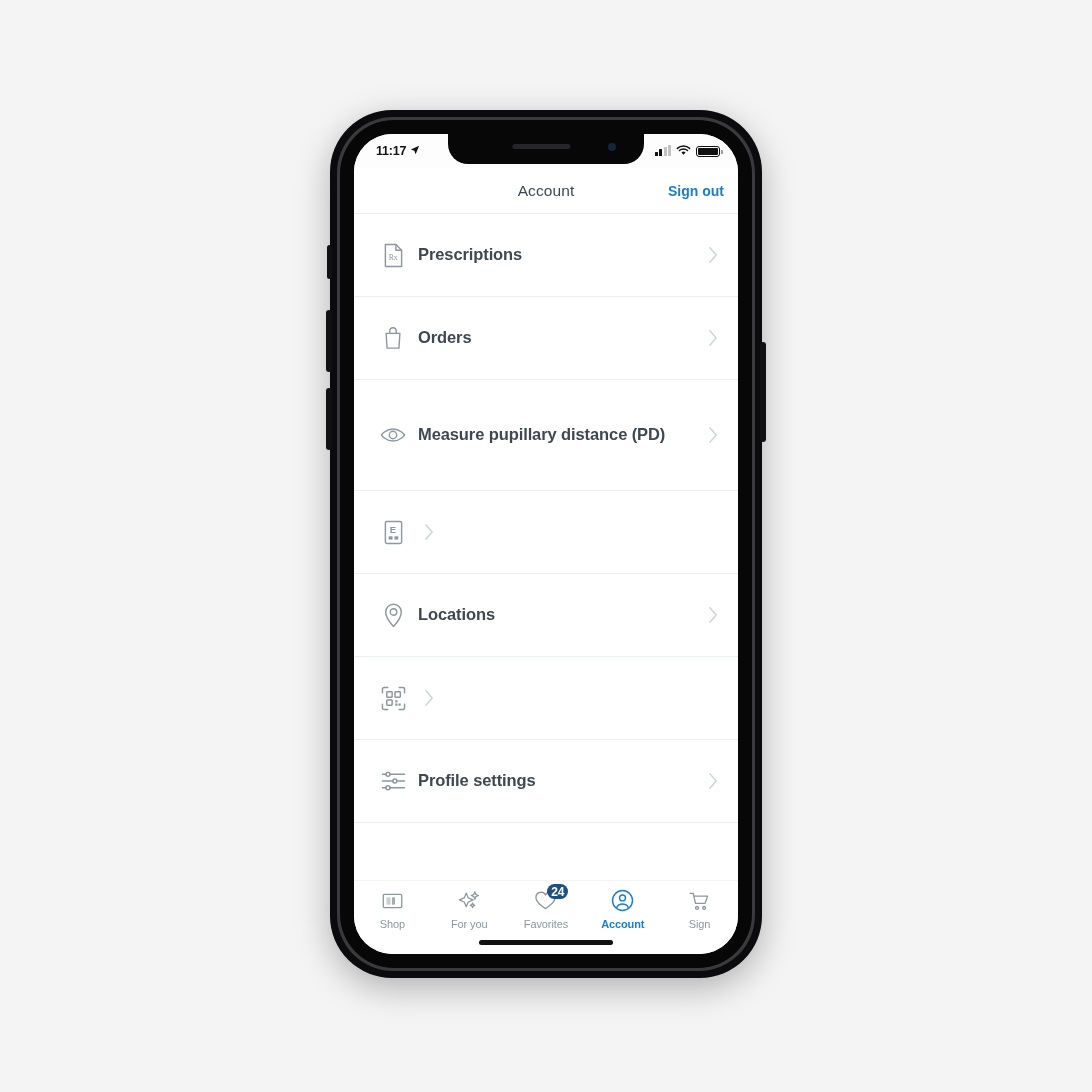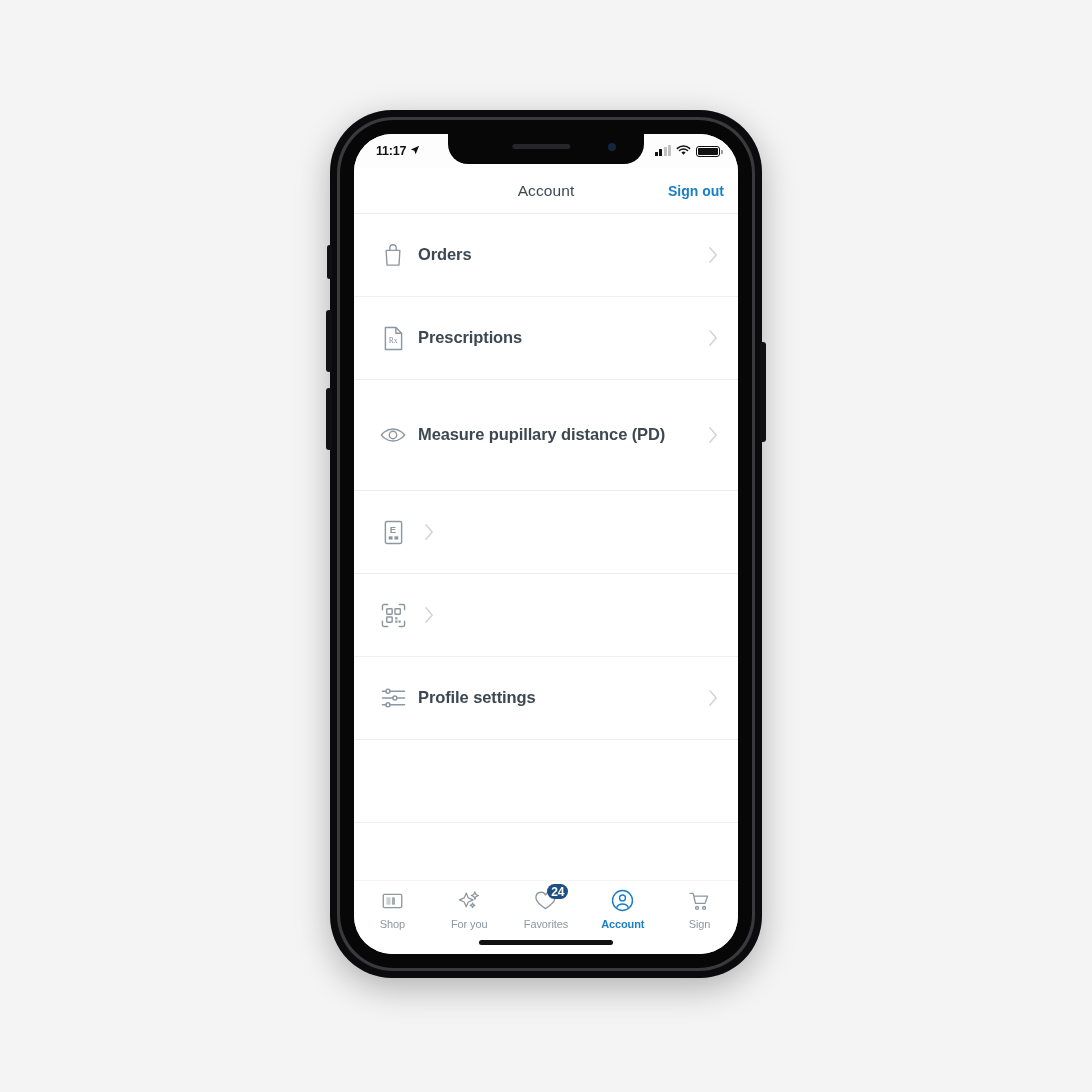--- a/index.html
+++ b/index.html
@@ -314,42 +314,42 @@
 
       <div class="navbar">
         <span class="nav-title">Account</span>
         <span class="nav-action">Sign out</span>
       </div>
 
       <div class="menu">
 
         <div class="menu-row">
           <span class="row-icon">
-            <svg width="22" height="24" viewBox="0 0 24 26" fill="none" stroke="#8d97a0" stroke-width="1.5">
-              <path d="M4.5 8h15l-1 16h-13z" stroke-linejoin="round"></path>
-              <path d="M8.5 8V5.2A3.5 3.5 0 0 1 12 1.8a3.5 3.5 0 0 1 3.5 3.4V8" stroke-linecap="round"></path>
-            </svg>
-          </span>
-          <span class="row-label">Orders</span>
-          <span class="row-chevron">
-            <svg width="11" height="18" viewBox="0 0 12 20" fill="none" stroke="#cfd3d7" stroke-width="1.6" stroke-linecap="round" stroke-linejoin="round">
-                <path d="M2 2l7 8-7 8"></path>
-              </svg>
-          </span>
-        </div>
-
-        <div class="menu-row">
-          <span class="row-icon">
             <svg width="21" height="25" viewBox="0 0 22 26" fill="none" stroke="#8d97a0" stroke-width="1.5">
               <path d="M2.5 1.5h11l6 6v17h-17z" stroke-linejoin="round"></path>
               <path d="M13.5 1.5v6h6" stroke-linejoin="round"></path>
               <text x="6" y="18" font-family="Liberation Serif, serif" font-size="8" fill="#8d97a0" stroke="none">Rx</text>
             </svg>
           </span>
           <span class="row-label">Prescriptions</span>
+          <span class="row-chevron">
+            <svg width="11" height="18" viewBox="0 0 12 20" fill="none" stroke="#cfd3d7" stroke-width="1.6" stroke-linecap="round" stroke-linejoin="round">
+                <path d="M2 2l7 8-7 8"></path>
+              </svg>
+          </span>
+        </div>
+
+        <div class="menu-row">
+          <span class="row-icon">
+            <svg width="22" height="24" viewBox="0 0 24 26" fill="none" stroke="#8d97a0" stroke-width="1.5">
+              <path d="M4.5 8h15l-1 16h-13z" stroke-linejoin="round"></path>
+              <path d="M8.5 8V5.2A3.5 3.5 0 0 1 12 1.8a3.5 3.5 0 0 1 3.5 3.4V8" stroke-linecap="round"></path>
+            </svg>
+          </span>
+          <span class="row-label">Orders</span>
           <span class="row-chevron">
             <svg width="11" height="18" viewBox="0 0 12 20" fill="none" stroke="#cfd3d7" stroke-width="1.6" stroke-linecap="round" stroke-linejoin="round">
                 <path d="M2 2l7 8-7 8"></path>
               </svg>
           </span>
         </div>
 
         <div class="menu-row tall">
           <span class="row-icon">
             <svg width="26" height="18" viewBox="0 0 28 18" fill="none" stroke="#8d97a0" stroke-width="1.5">
@@ -374,20 +374,34 @@
               <rect x="12" y="17" width="4" height="3.4" fill="#8d97a0" stroke="none"></rect>
             </svg>
           </span>
           <span class="row-chevron">
             <svg width="11" height="18" viewBox="0 0 12 20" fill="none" stroke="#cfd3d7" stroke-width="1.6" stroke-linecap="round" stroke-linejoin="round">
                 <path d="M2 2l7 8-7 8"></path>
               </svg>
           </span>
         </div>
 
+        <div class="menu-row">
+          <span class="row-icon">
+            <svg width="21" height="26" viewBox="0 0 22 27" fill="none" stroke="#8d97a0" stroke-width="1.5">
+              <path d="M11 25.5s8.2-9 8.2-15A8.2 8.2 0 0 0 11 2.3a8.2 8.2 0 0 0-8.2 8.2c0 6 8.2 15 8.2 15Z" stroke-linejoin="round"></path>
+              <circle cx="11" cy="10.3" r="3.4"></circle>
+            </svg>
+          </span>
+          <span class="row-label">Locations</span>
+          <span class="row-chevron">
+            <svg width="11" height="18" viewBox="0 0 12 20" fill="none" stroke="#cfd3d7" stroke-width="1.6" stroke-linecap="round" stroke-linejoin="round">
+                <path d="M2 2l7 8-7 8"></path>
+              </svg>
+          </span>
+        </div>
 
         <div class="menu-row">
           <span class="row-icon">
             <svg width="25" height="25" viewBox="0 0 26 26" fill="none" stroke="#8d97a0" stroke-width="1.5" stroke-linecap="round">
               <path d="M1.5 7V3.2c0-.9.8-1.7 1.7-1.7H7"></path>
               <path d="M19 1.5h3.8c.9 0 1.7.8 1.7 1.7V7"></path>
               <path d="M24.5 19v3.8c0 .9-.8 1.7-1.7 1.7H19"></path>
               <path d="M7 24.5H3.2c-.9 0-1.7-.8-1.7-1.7V19"></path>
               <rect x="6" y="6" width="5.6" height="5.6" rx="0.8"></rect>
               <rect x="14.5" y="6" width="5.6" height="5.6" rx="0.8"></rect>

